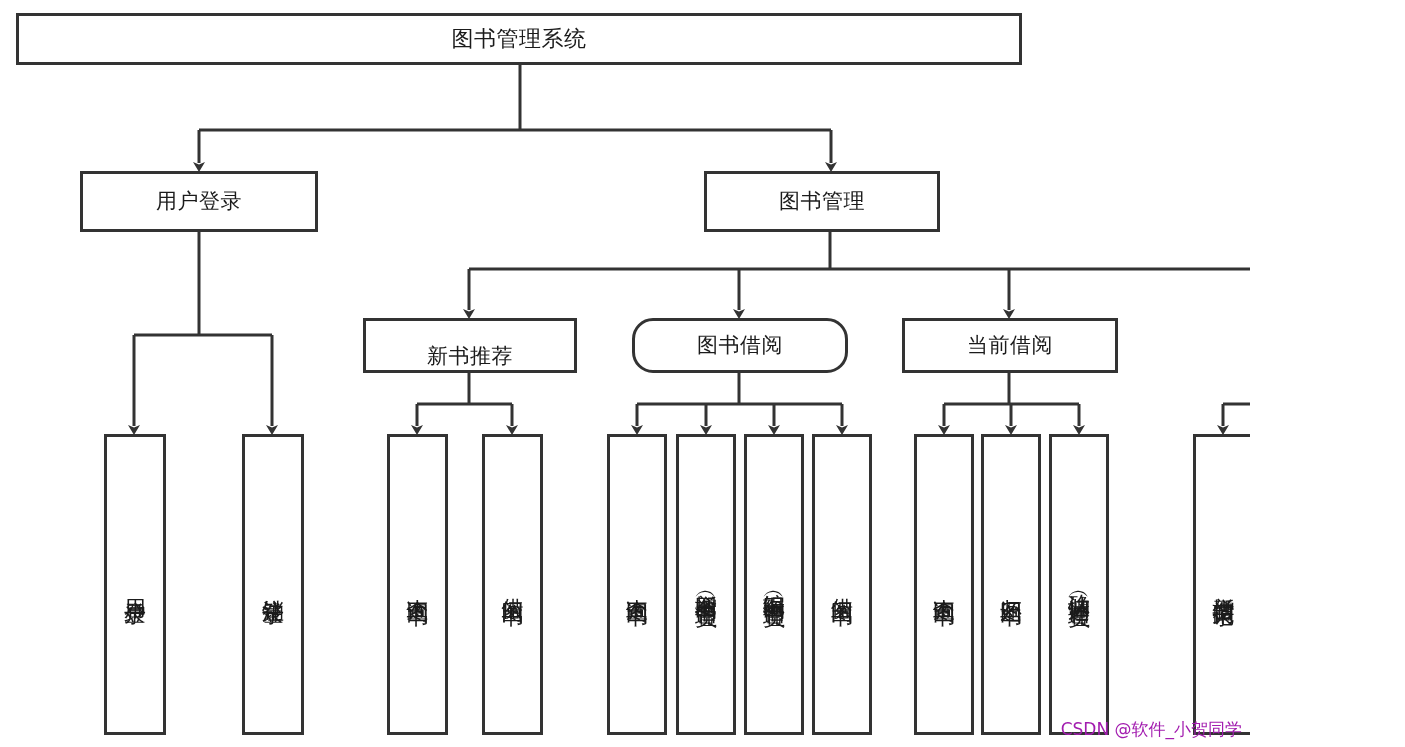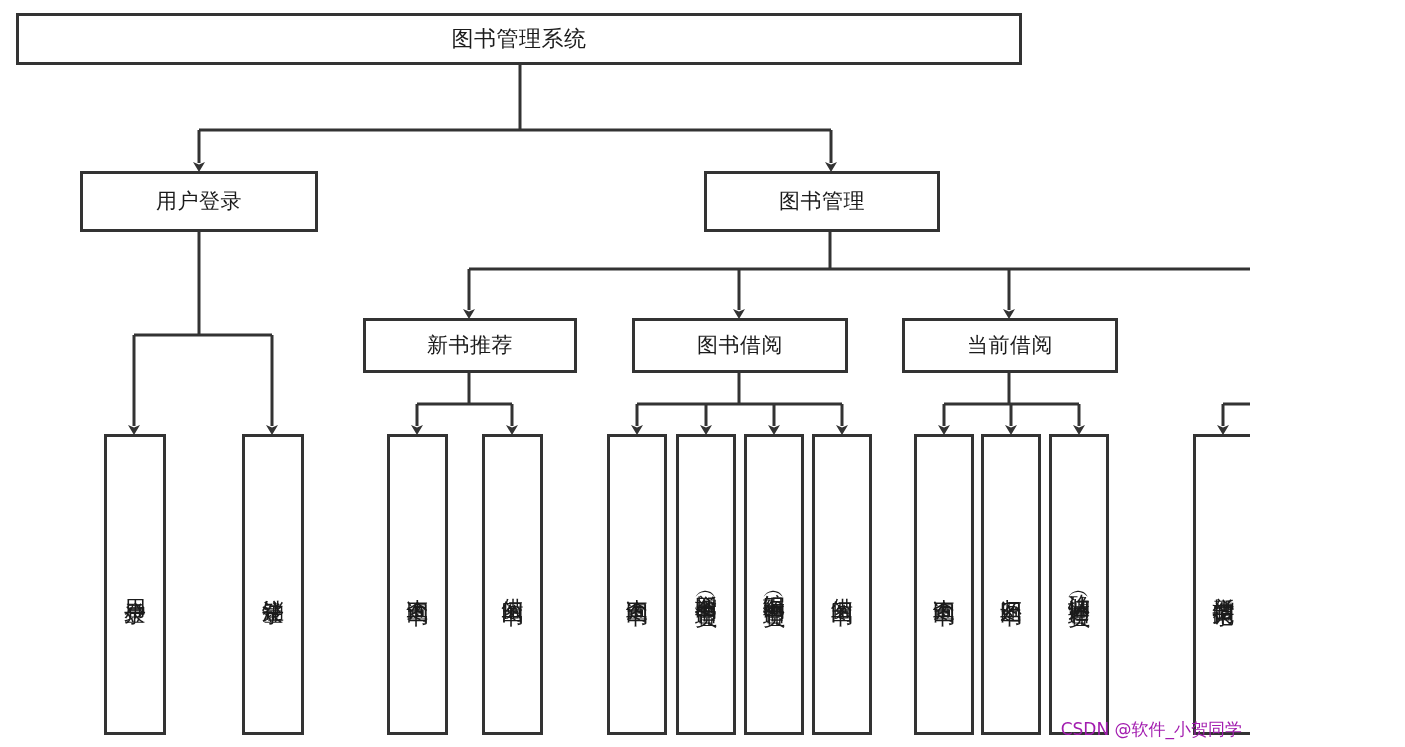--- a/index.html
+++ b/index.html
@@ -133,25 +133,25 @@
   </div>
 
   <div class="node h" style="left:80px; top:171px; width:238px; height:61px;">
     <span class="node-label">用户登录</span>
   </div>
 
   <div class="node h" style="left:680px; top:171px; width:236px; height:61px;margin-left:24px;">
     <span class="node-label">图书管理</span>
   </div>
 
-  <div class="node h" style="left:363px; top:318px; width:214px; height:55px;">
+  <div class="node h" style="left:363px; top:318px; width:214px; height:55px;align-items:flex-end;">
     <span class="node-label">新书推荐</span>
   </div>
 
-  <div class="node h" style="left:632px; top:318px; width:216px; height:55px;">
+  <div class="node h" style="left:632px; top:318px; width:216px; height:55px;border-radius:21px;">
     <span class="node-label">图书借阅</span>
   </div>
 
   <div class="node h" style="left:902px; top:318px; width:216px; height:55px;">
     <span class="node-label">当前借阅</span>
   </div>
 
 
   <div class="node v" style="left:104px; top:434px; width:62px; height:301px;">
     <span class="node-label">用户登录</span>

